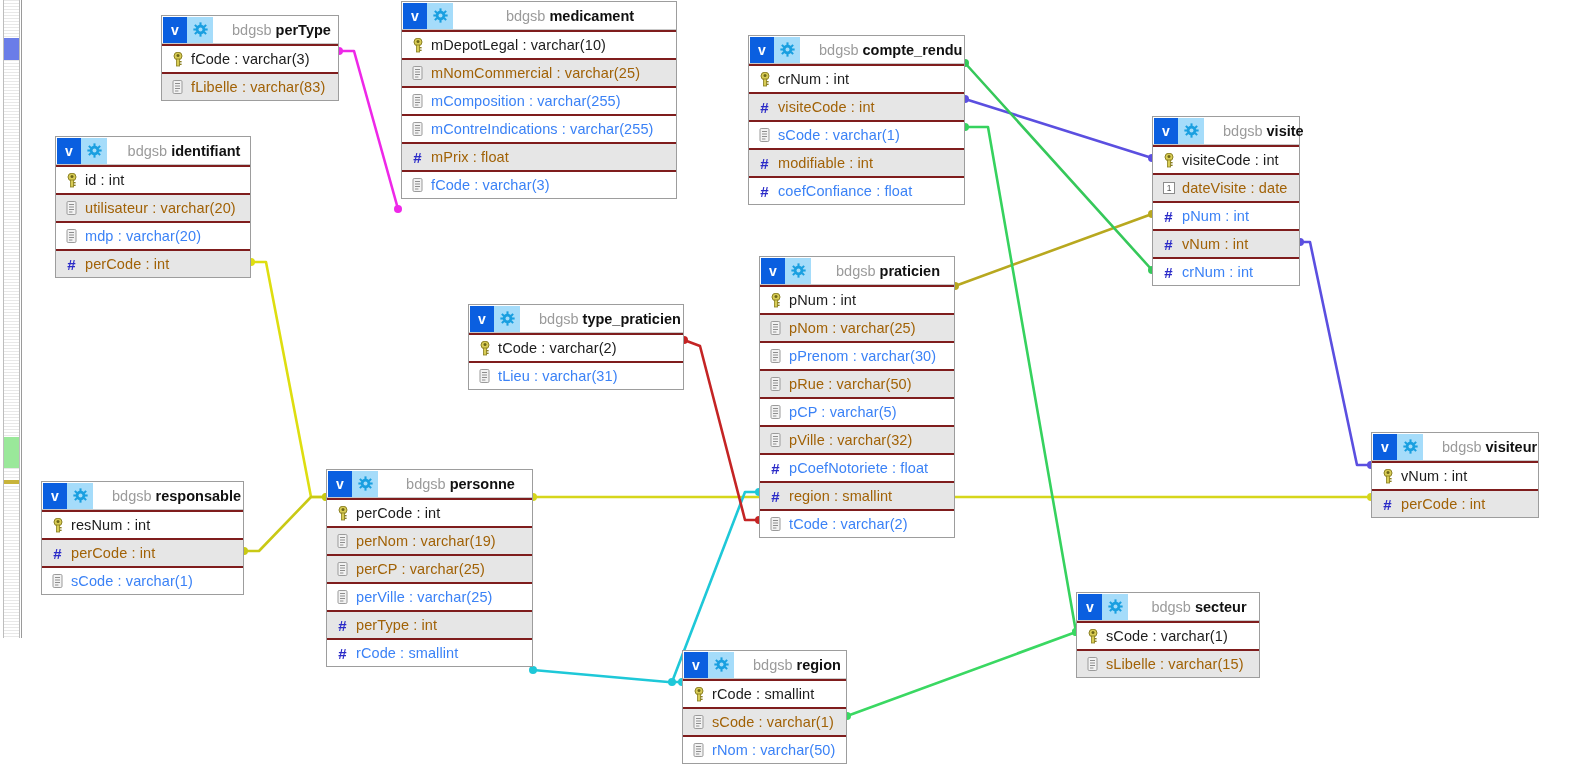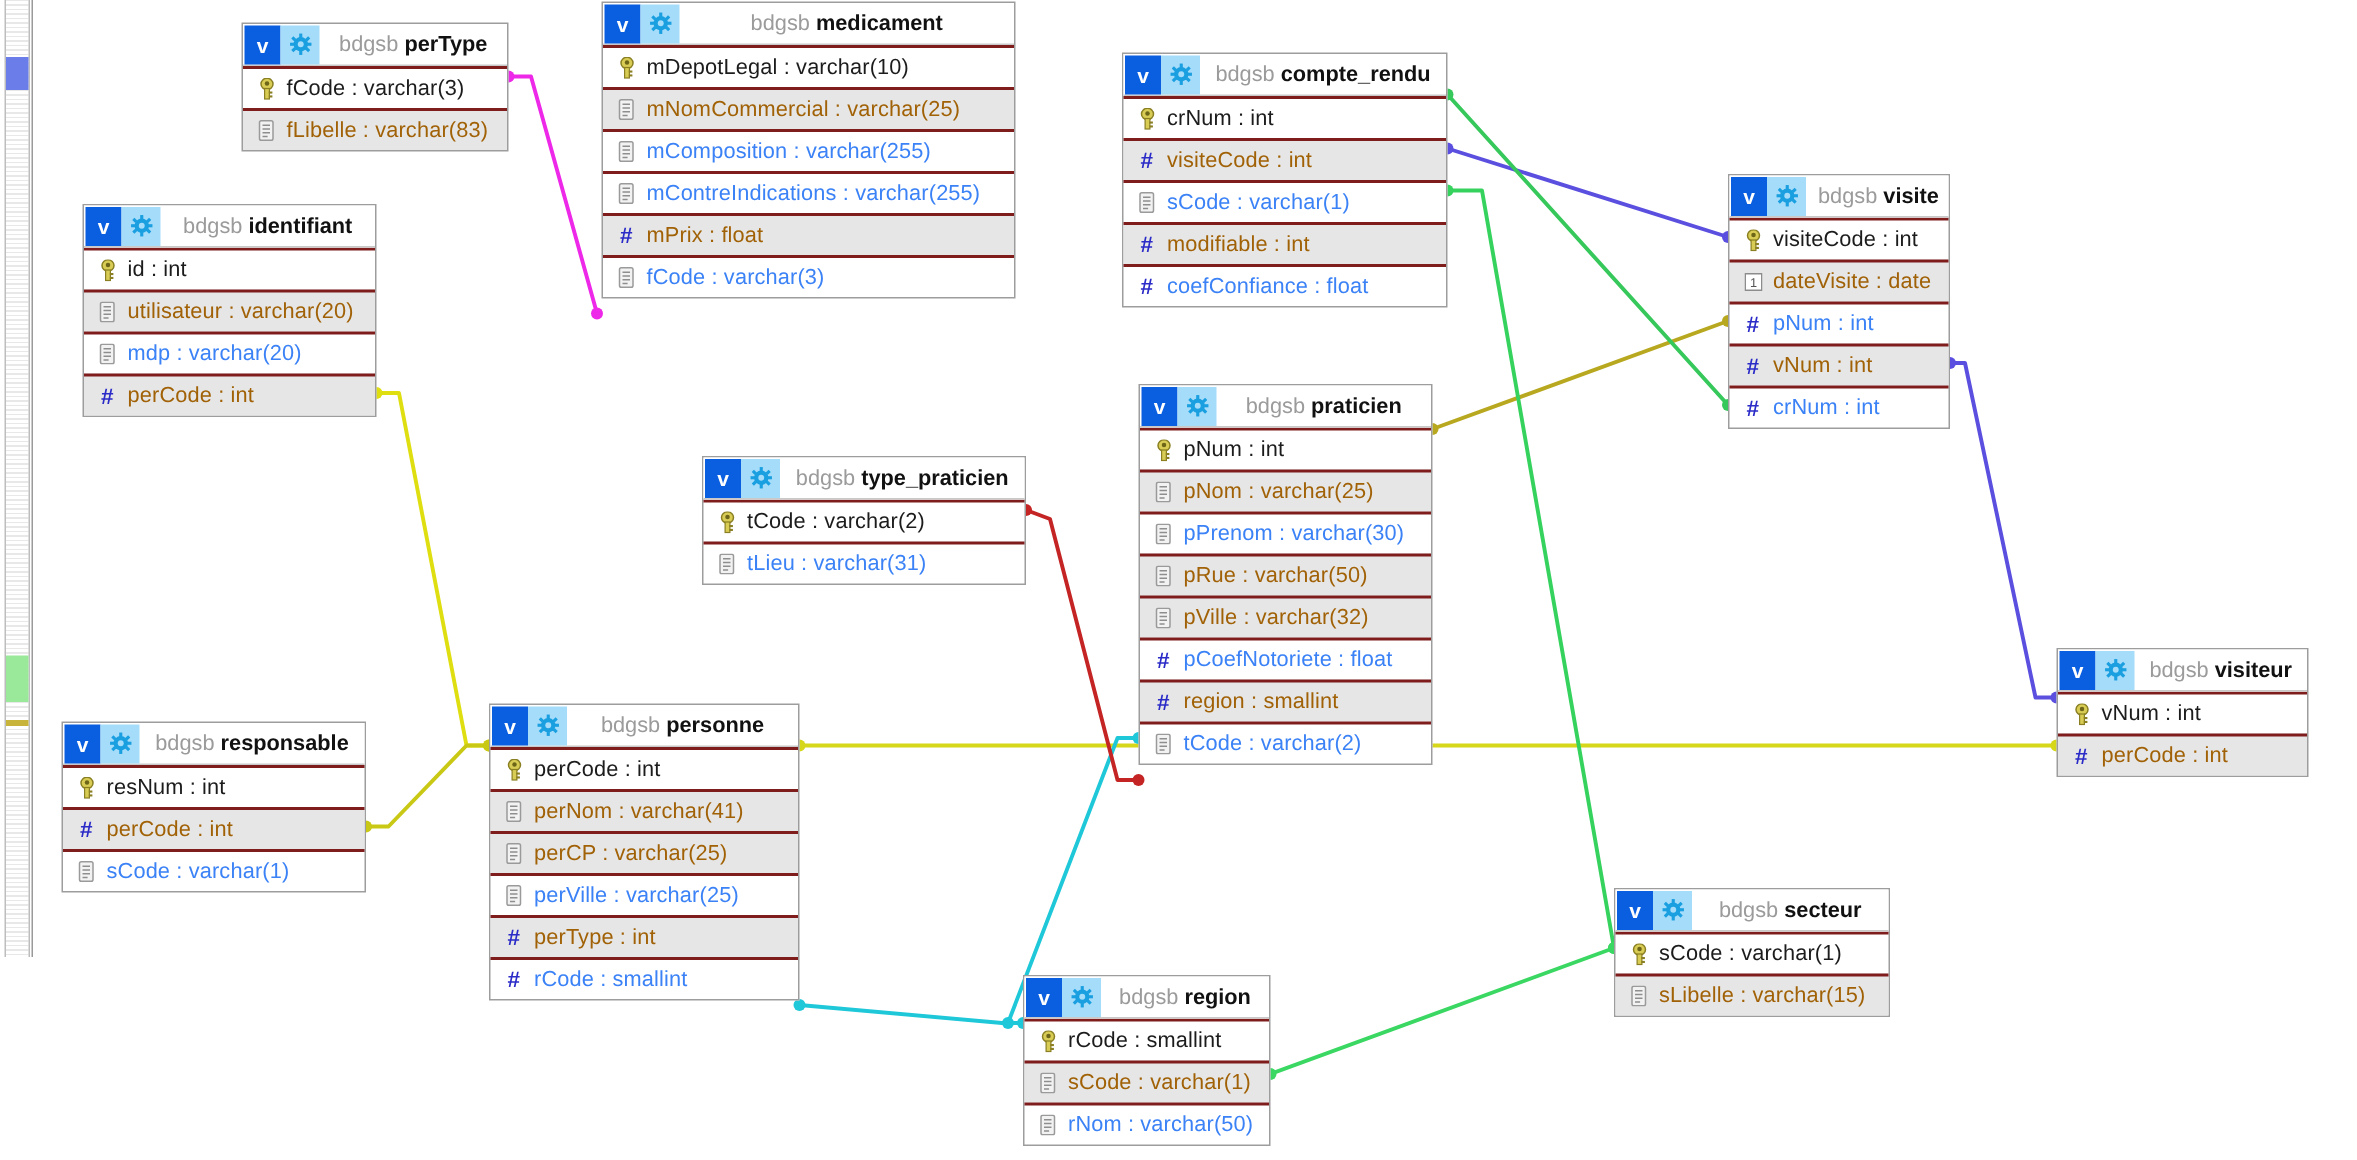--- a/index.html
+++ b/index.html
@@ -49,21 +49,21 @@
     display:flex;align-items:center;justify-content:center;
     flex:none;font-family:"Liberation Sans",sans-serif;
     margin:1px 0 1px 1px;
   }
   .ic-gear{
     width:26px;height:26px;background:#a5dcfa;
     display:flex;align-items:center;justify-content:center;flex:none;
     margin:1px 0;
   }
   .hdr .title{
-    flex:1;text-align:center;padding:0 8px 0 8px;
+    flex:1;text-align:center;padding:0 8px 0 19px;
     white-space:nowrap;font-size:14.5px;
   }
   .hdr .title .schema{color:#9b9b9b;font-weight:normal;}
   .hdr .title .tname{color:#111111;font-weight:bold;}
 
   .row{
     display:flex;align-items:center;
     height:28px;box-sizing:border-box;
     padding-left:7px;white-space:nowrap;
     border-top:2px solid #7f1d1d;
@@ -519,20 +519,32 @@
             <svg width="11" height="14" viewBox="0 0 11 14">
               <rect x="1" y="0.5" width="9" height="13" rx="1.2" fill="#f2f2f2" stroke="#9a9a9a" stroke-width="1"></rect>
               <rect x="3" y="3" width="5" height="1" fill="#8e8e8e"></rect>
               <rect x="3" y="5.5" width="5" height="1" fill="#8e8e8e"></rect>
               <rect x="3" y="8" width="5" height="1" fill="#8e8e8e"></rect>
               <rect x="3" y="10.5" width="3.4" height="1" fill="#8e8e8e"></rect>
             </svg>
           </span>
           <span class="txt fname">pRue : varchar(50)</span>
         </div>
+        <div class="row">
+          <span class="ficon">
+            <svg width="11" height="14" viewBox="0 0 11 14">
+              <rect x="1" y="0.5" width="9" height="13" rx="1.2" fill="#f2f2f2" stroke="#9a9a9a" stroke-width="1"></rect>
+              <rect x="3" y="3" width="5" height="1" fill="#8e8e8e"></rect>
+              <rect x="3" y="5.5" width="5" height="1" fill="#8e8e8e"></rect>
+              <rect x="3" y="8" width="5" height="1" fill="#8e8e8e"></rect>
+              <rect x="3" y="10.5" width="3.4" height="1" fill="#8e8e8e"></rect>
+            </svg>
+          </span>
+          <span class="txt fname">pCP : varchar(5)</span>
+        </div>
         <div class="row alt">
           <span class="ficon">
             <svg width="11" height="14" viewBox="0 0 11 14">
               <rect x="1" y="0.5" width="9" height="13" rx="1.2" fill="#f2f2f2" stroke="#9a9a9a" stroke-width="1"></rect>
               <rect x="3" y="3" width="5" height="1" fill="#8e8e8e"></rect>
               <rect x="3" y="5.5" width="5" height="1" fill="#8e8e8e"></rect>
               <rect x="3" y="8" width="5" height="1" fill="#8e8e8e"></rect>
               <rect x="3" y="10.5" width="3.4" height="1" fill="#8e8e8e"></rect>
             </svg>
           </span>
@@ -737,21 +749,21 @@
         <div class="row alt">
           <span class="ficon">
             <svg width="11" height="14" viewBox="0 0 11 14">
               <rect x="1" y="0.5" width="9" height="13" rx="1.2" fill="#f2f2f2" stroke="#9a9a9a" stroke-width="1"></rect>
               <rect x="3" y="3" width="5" height="1" fill="#8e8e8e"></rect>
               <rect x="3" y="5.5" width="5" height="1" fill="#8e8e8e"></rect>
               <rect x="3" y="8" width="5" height="1" fill="#8e8e8e"></rect>
               <rect x="3" y="10.5" width="3.4" height="1" fill="#8e8e8e"></rect>
             </svg>
           </span>
-          <span class="txt fname">perNom : varchar(41)</span>
+          <span class="txt fname">perNom : varchar(19)</span>
         </div>
         <div class="row alt">
           <span class="ficon">
             <svg width="11" height="14" viewBox="0 0 11 14">
               <rect x="1" y="0.5" width="9" height="13" rx="1.2" fill="#f2f2f2" stroke="#9a9a9a" stroke-width="1"></rect>
               <rect x="3" y="3" width="5" height="1" fill="#8e8e8e"></rect>
               <rect x="3" y="5.5" width="5" height="1" fill="#8e8e8e"></rect>
               <rect x="3" y="8" width="5" height="1" fill="#8e8e8e"></rect>
               <rect x="3" y="10.5" width="3.4" height="1" fill="#8e8e8e"></rect>
             </svg>

